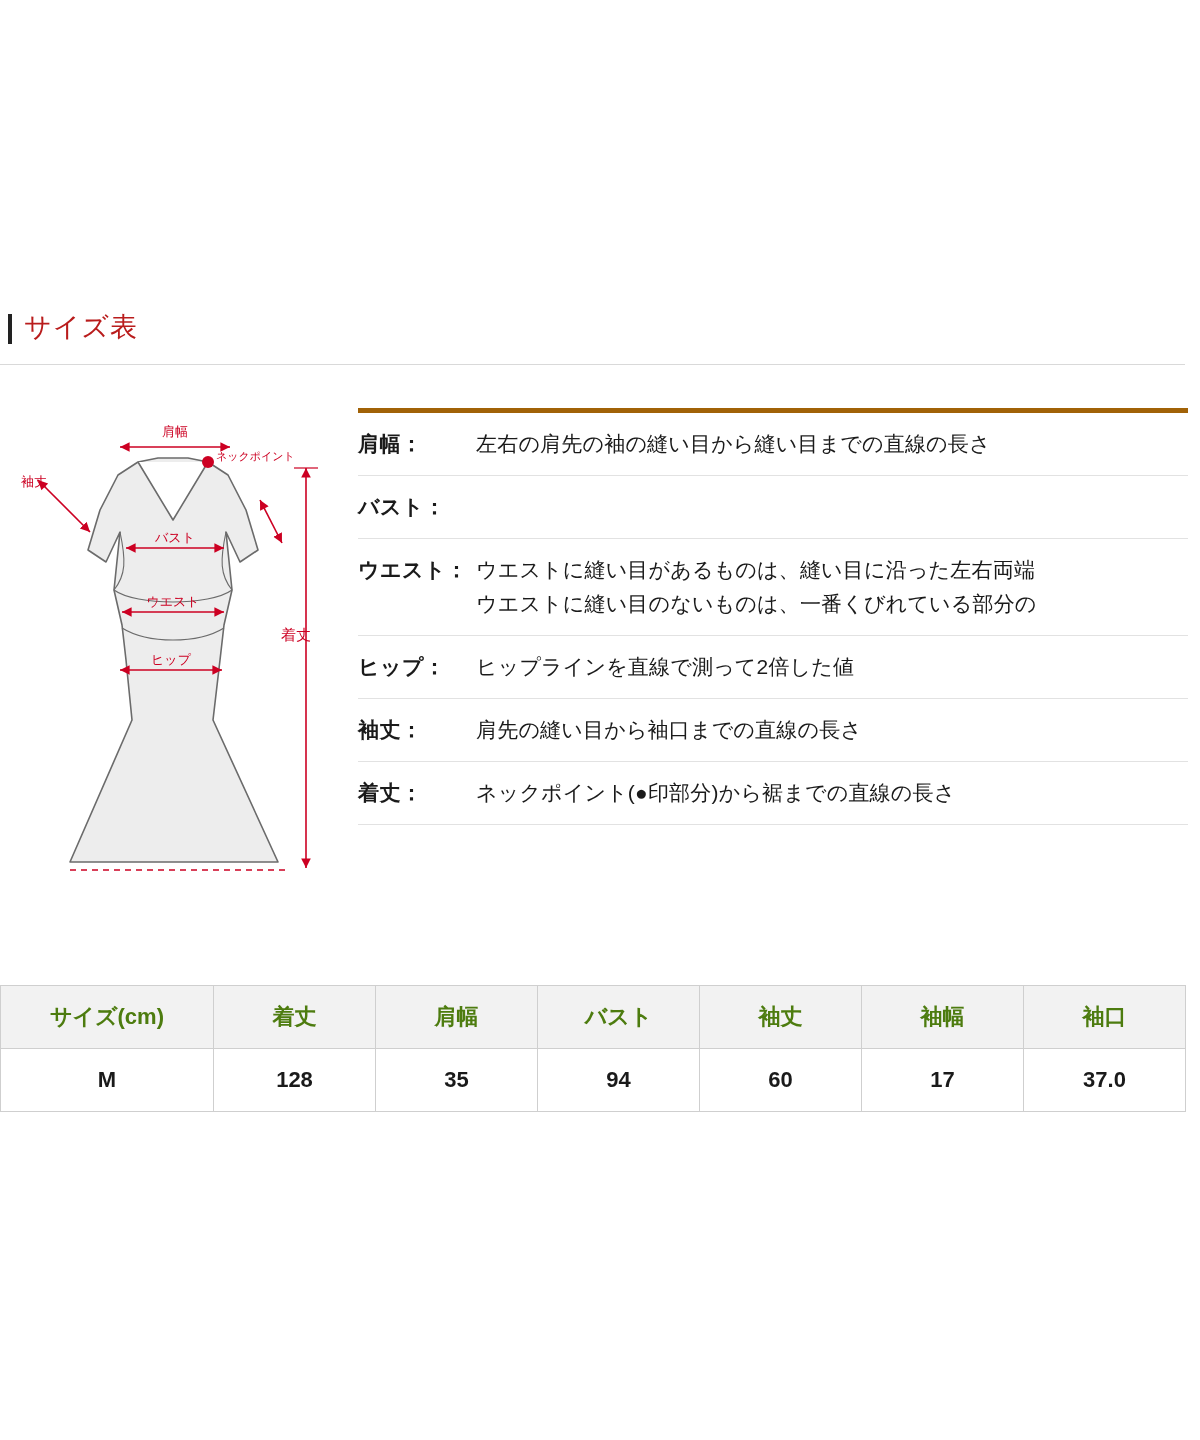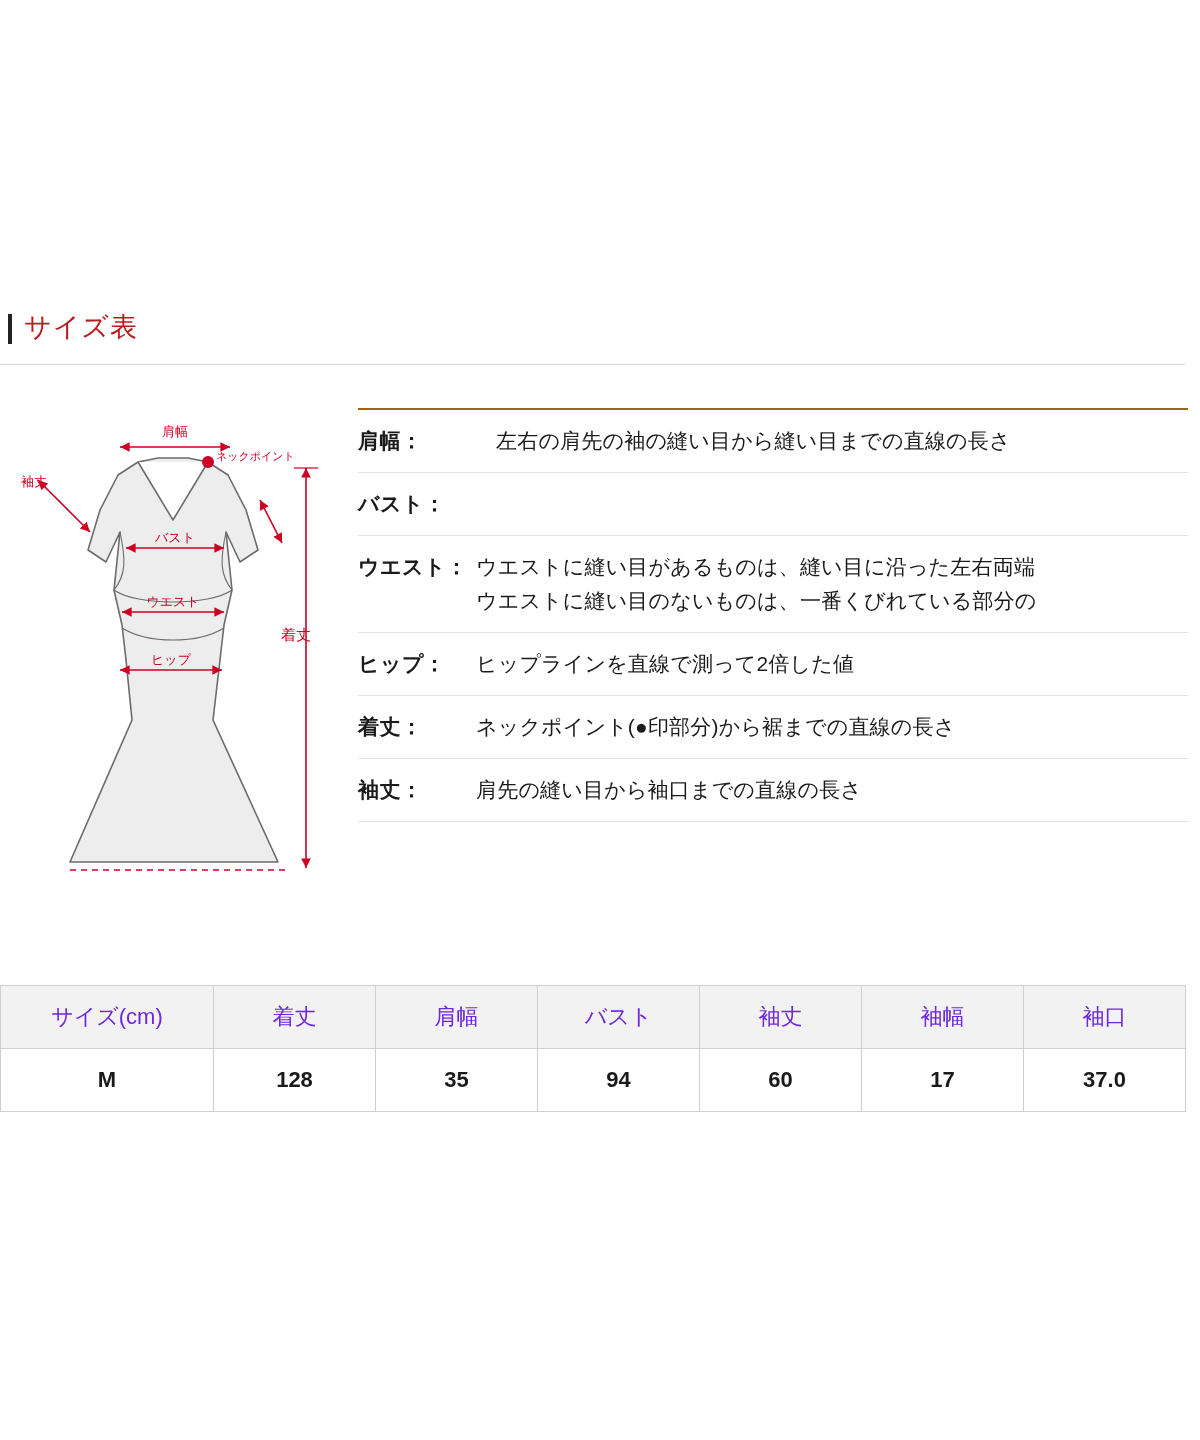--- a/index.html
+++ b/index.html
@@ -73,22 +73,21 @@
     top: 408px;
     width: 830px;
   }
   .def-row {
     display: flex;
     align-items: flex-start;
     border-bottom: 1px solid #e2e2e2;
     padding: 14px 0 14px 0;
   }
   .def-row:first-child {
-    border-top: 2px solid #a16207;
-    gap: 20px;
+    border-top: 5px solid #a16207;
   }
   .def-term {
     flex: 0 0 118px;
     font-size: 21px;
     font-weight: bold;
     color: #1a1a1a;
     line-height: 34px;
     letter-spacing: 0.5px;
   }
   .def-desc {
@@ -111,22 +110,22 @@
   }
   .size-table th, .size-table td {
     border: 1px solid #cfcfcf;
     text-align: center;
     font-size: 22px;
     height: 62px;
     padding: 0;
   }
   .size-table thead th {
     background: #f2f2f2;
-    font-weight: normal;
-    color: #6d28d9;
+    font-weight: bold;
+    color: #4d7c0f;
   }
   .size-table tbody td {
     background: #ffffff;
     color: #1a1a1a;
     font-weight: bold;
   }
   .size-table tbody td.rowlabel {
     font-weight: bold;
   }
   .size-table col.c0 { width: 213px; }
@@ -230,30 +229,30 @@
     </div>
 
     <div class="def-row">
       <div class="def-term">ヒップ：</div>
       <div class="def-desc">
         <span class="line">ヒップラインを直線で測って2倍した値</span>
       </div>
     </div>
 
     <div class="def-row">
+      <div class="def-term">袖丈：</div>
+      <div class="def-desc">
+        <span class="line">肩先の縫い目から袖口までの直線の長さ</span>
+      </div>
+    </div>
+
+    <div class="def-row">
       <div class="def-term">着丈：</div>
       <div class="def-desc">
         <span class="line">ネックポイント(●印部分)から裾までの直線の長さ</span>
-      </div>
-    </div>
-
-    <div class="def-row">
-      <div class="def-term">袖丈：</div>
-      <div class="def-desc">
-        <span class="line">肩先の縫い目から袖口までの直線の長さ</span>
       </div>
     </div>
 
   </div>
 
   <table class="size-table">
     <colgroup>
       <col class="c0">
         <col class="c1">
         <col class="c2">

